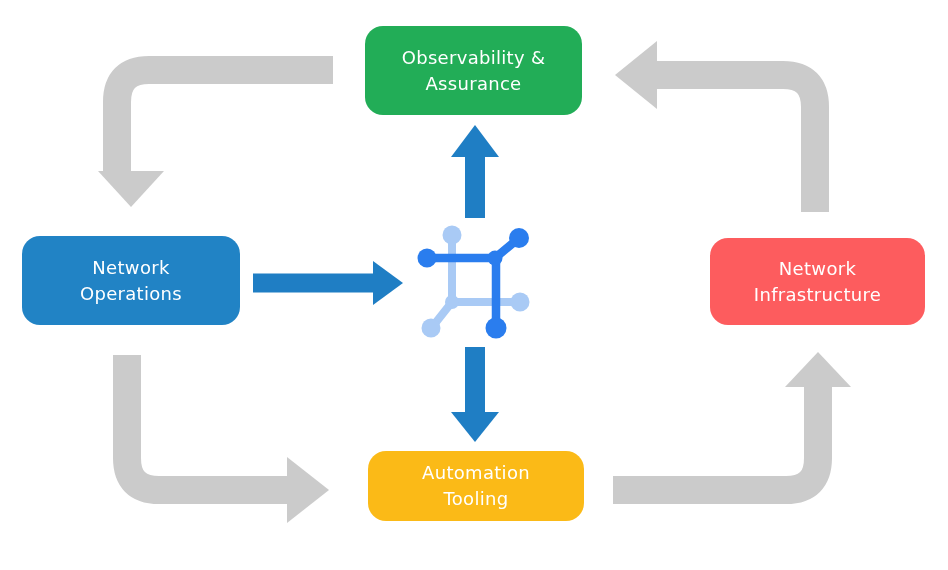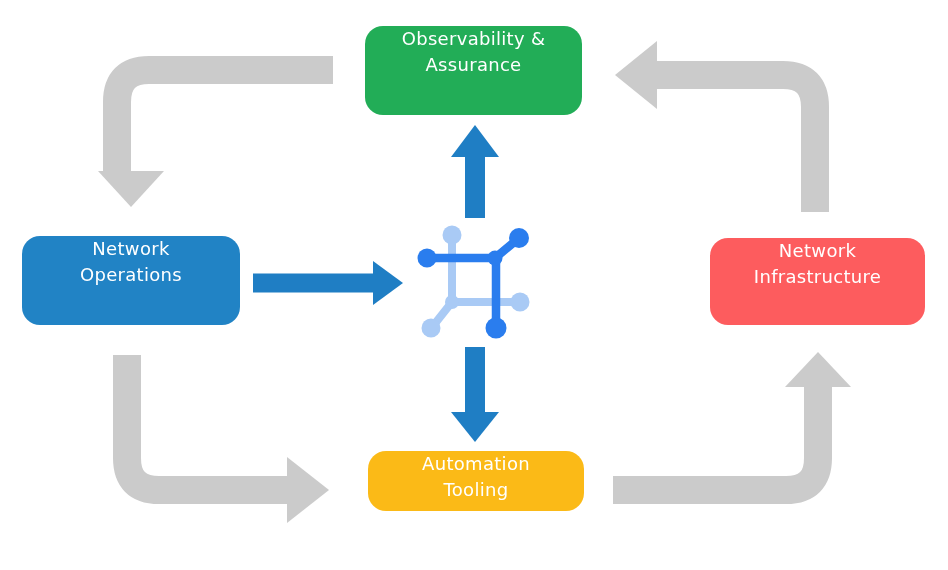--- a/index.html
+++ b/index.html
@@ -8,21 +8,21 @@
     position:relative;
     width:948px;height:570px;
     background:#ffffff;
     font-family:"DejaVu Sans","Liberation Sans",sans-serif;
     overflow:hidden;
   }
   .layer{position:absolute;left:0;top:0;}
   .node{
     position:absolute;
     border-radius:18px;
-    display:flex;align-items:flex-start;justify-content:center;
+    display:flex;align-items:center;justify-content:center;
     color:#ffffff;
     font-size:18px;
     font-weight:500;
     letter-spacing:.3px;
     line-height:26px;
     text-align:center;
   }
   .node-label{white-space:pre-line;}
 </style>
 </head>
@@ -99,18 +99,18 @@
   <div class="node" style="left: 22px; top: 236px; width: 218px; height: 89px; background-color: rgb(33, 131, 197);">
     <span class="node-label">Network
 Operations</span>
   </div>
 
   <div class="node" style="left: 710px; top: 238px; width: 215px; height: 87px; background-color: rgb(253, 92, 94);">
     <span class="node-label">Network
 Infrastructure</span>
   </div>
 
-  <div class="node" style="left: 368px; top: 451px; width: 216px; height: 60px; background-color: rgb(251, 186, 23);">
+  <div class="node" style="left: 368px; top: 451px; width: 216px; height: 70px; background-color: rgb(251, 186, 23);">
     <span class="node-label">Automation
 Tooling</span>
   </div>
 
 </div>
 
 </body></html>

